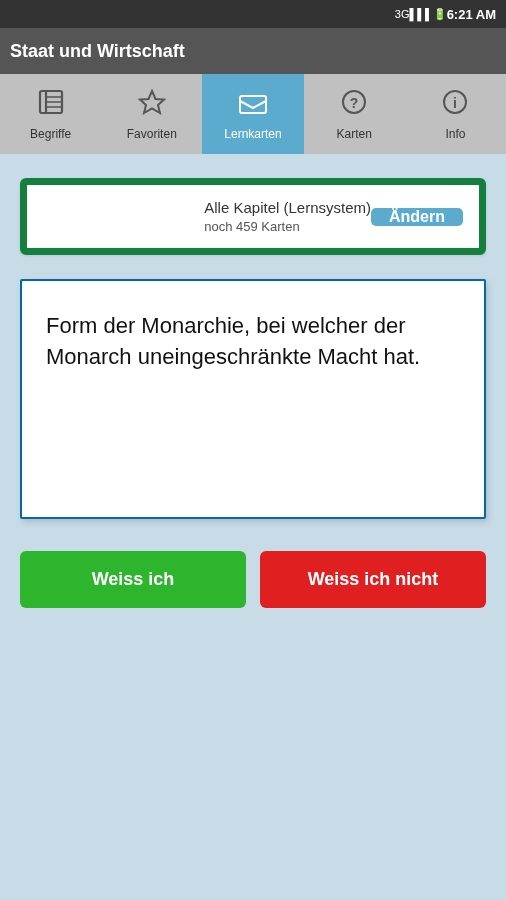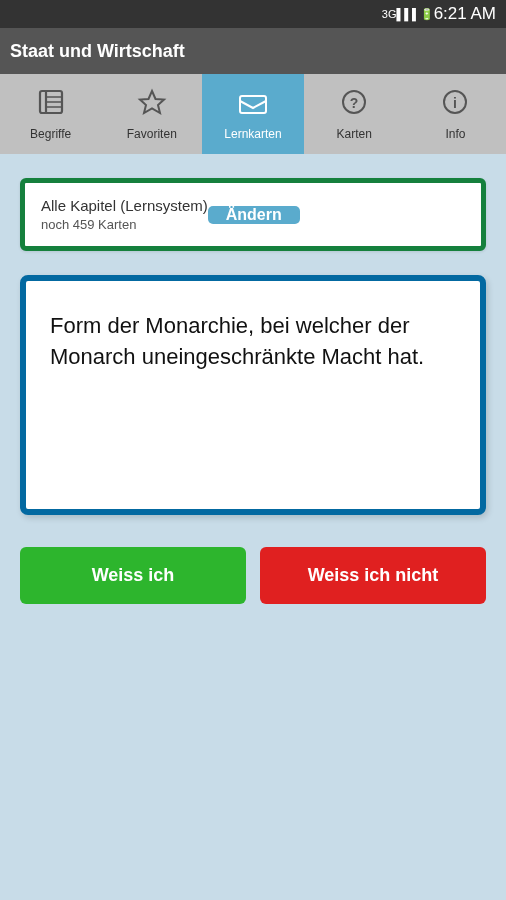--- a/index.html
+++ b/index.html
@@ -22,22 +22,22 @@
       padding: 0 10px;
       gap: 6px;
     }
     .status-bar-icons {
       display: flex;
       align-items: center;
       text-align: right;
     }
     .status-time {
       color: white;
-      font-size: 17px;
-      font-weight: normal;
+      font-size: 13px;
+      font-weight: bold;
     }
     .signal-icon {
       color: white;
       font-size: 11px;
     }
 
     
     .title-bar {
       width: 100%;
       height: 46px;
@@ -101,24 +101,24 @@
       align-items: center;
       padding: 24px 20px;
       gap: 24px;
     }
 
     
     .selection-card {
       width: 100%;
       background: white;
       border-radius: 6px;
-      border: 5px solid #15803d;
-      display: flex;
-      align-items: center;
-      justify-content: flex-start;
+      border: 7px solid #15803d;
+      display: flex;
+      align-items: center;
+      justify-content: flex-end;
       padding: 14px 16px;
       box-shadow: 0 1px 3px rgba(0,0,0,0.1);
     }
     .selection-info {
       display: flex;
       flex-direction: column;
       gap: 3px;
     }
     .selection-title {
       font-size: 15px;
@@ -136,22 +136,22 @@
       padding: 0 18px;
       font-size: 16px;
       font-weight: bold;
       cursor: pointer;
     }
 
     
     .flashcard {
       width: 100%;
       background: white;
-      border-radius: 8px;
-      border: 6px solid #0369a1;
+      border-radius: 2px;
+      border: 2px solid #0369a1;
       box-shadow: 2px 3px 6px rgba(0,0,0,0.15);
       padding: 30px 24px;
       min-height: 240px;
       display: flex;
       align-items: flex-start;
     }
     .flashcard-text {
       font-size: 22px;
       color: #111;
       line-height: 1.4;

